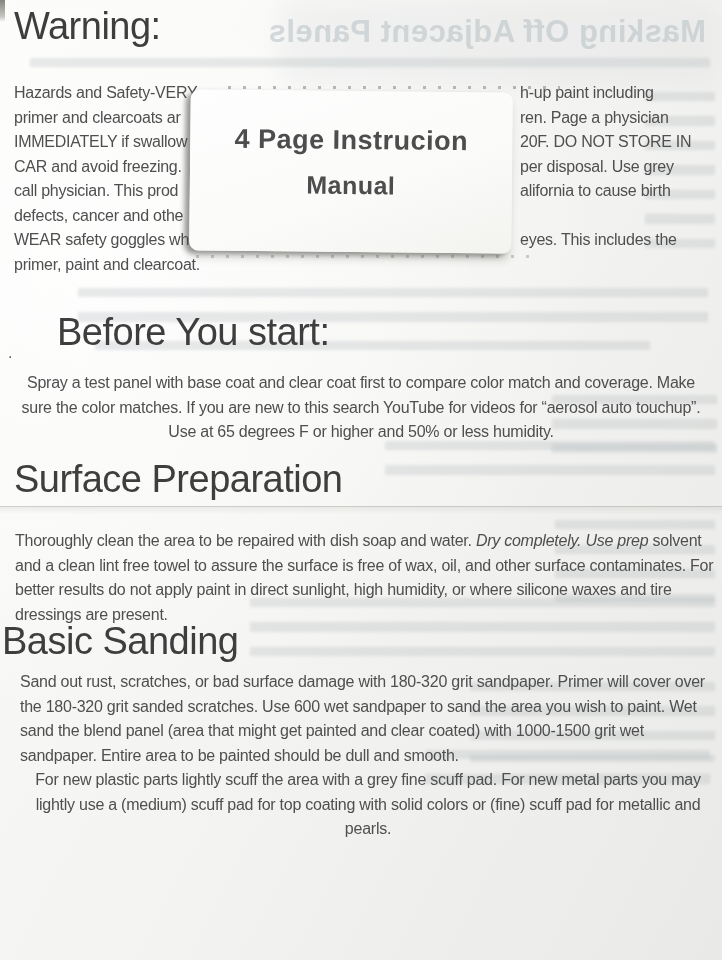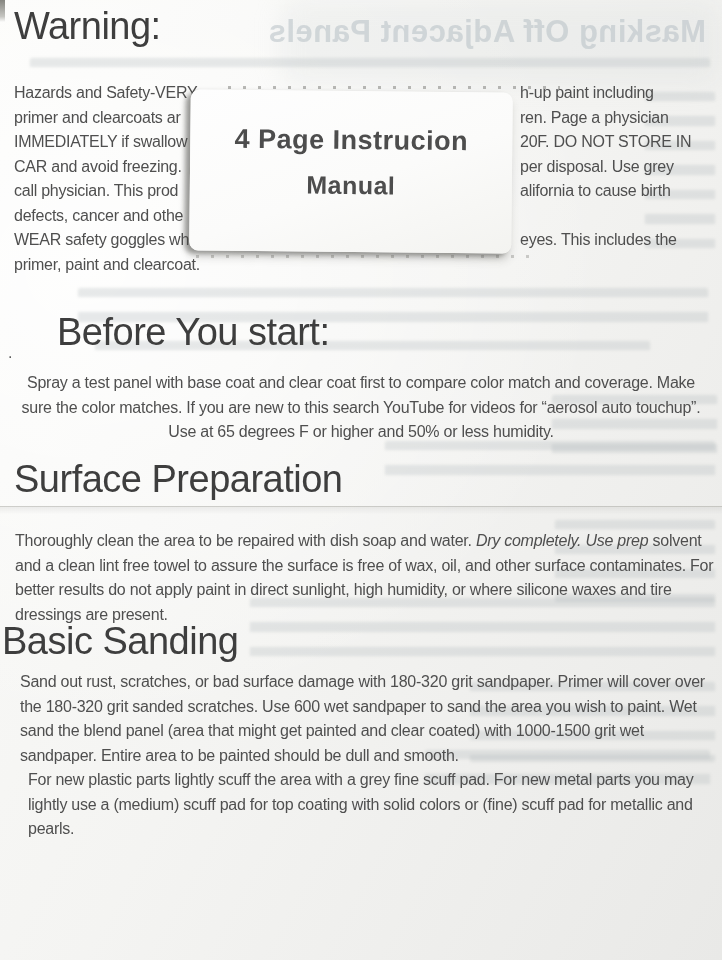--- a/index.html
+++ b/index.html
@@ -121,15 +121,15 @@
 
   <div class="h" style="left:14px;top:459px;">Surface Preparation</div>
   <div class="sheet-edge"></div>
   <div class="body-text" style="left:15px;top:483px;width:700px;margin-top:46px;">
     <span>Thoroughly clean the area to be repaired with dish soap and water.  </span><span class="it">Dry completely. Use prep</span><span> solvent and a clean lint free towel to assure the surface is free of wax, oil, and other surface contaminates. For better results do not apply paint in direct sunlight, high humidity, or where silicone waxes and tire dressings are present.</span>
   </div>
 
   <div class="h" style="left:2px;top:621px;">Basic Sanding</div>
   <div class="body-text" style="left:20px;top:670px;width:700px;">Sand out rust, scratches, or bad surface damage with 180-320 grit sandpaper. Primer will cover over the 180-320 grit sanded scratches. Use 600 wet sandpaper to sand the area you wish to paint. Wet sand the blend panel (area that might get painted and clear coated) with 1000-1500 grit wet sandpaper. Entire area to be painted should be dull and smooth.</div>
 
-  <div class="body-text" style="left:28px;top:768px;width:680px;">For new plastic parts lightly scuff the area with a grey fine scuff pad. For new metal parts you may lightly use a (medium) scuff pad for top coating with solid colors or (fine) scuff pad for metallic and pearls.</div>
+  <div class="body-text" style="left:28px;top:768px;width:680px;text-align:center;">For new plastic parts lightly scuff the area with a grey fine scuff pad. For new metal parts you may lightly use a (medium) scuff pad for top coating with solid colors or (fine) scuff pad for metallic and pearls.</div>
 
 </div>
 
 </body></html>

